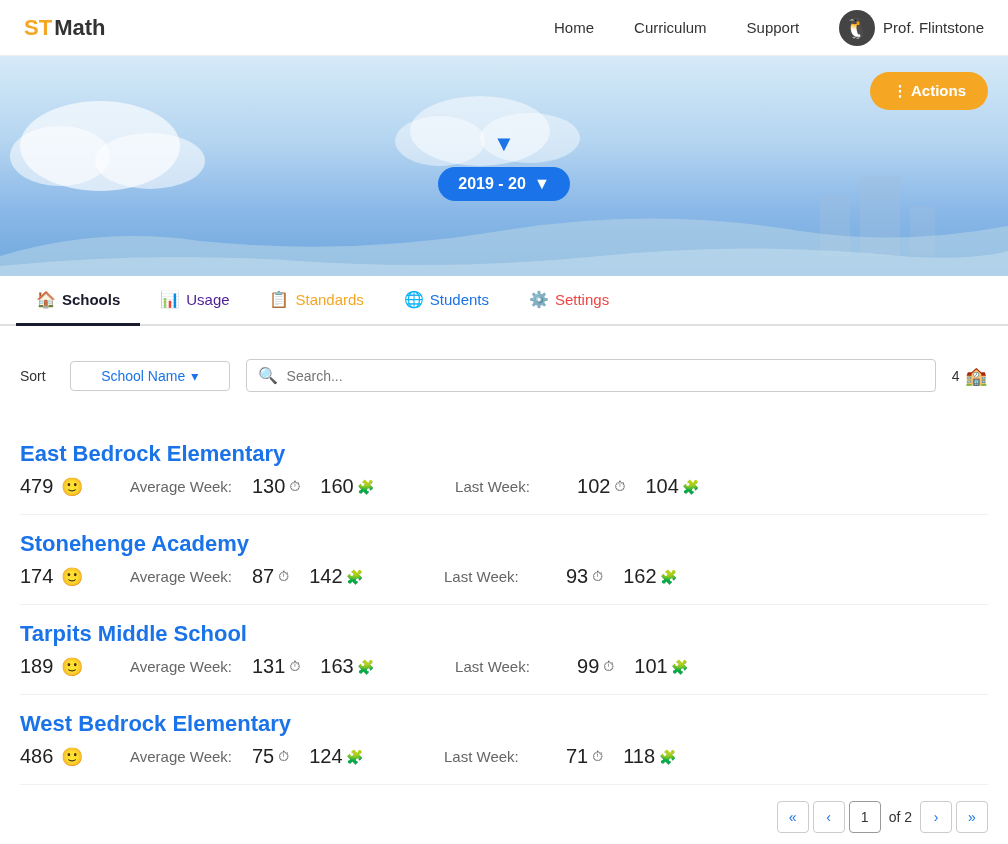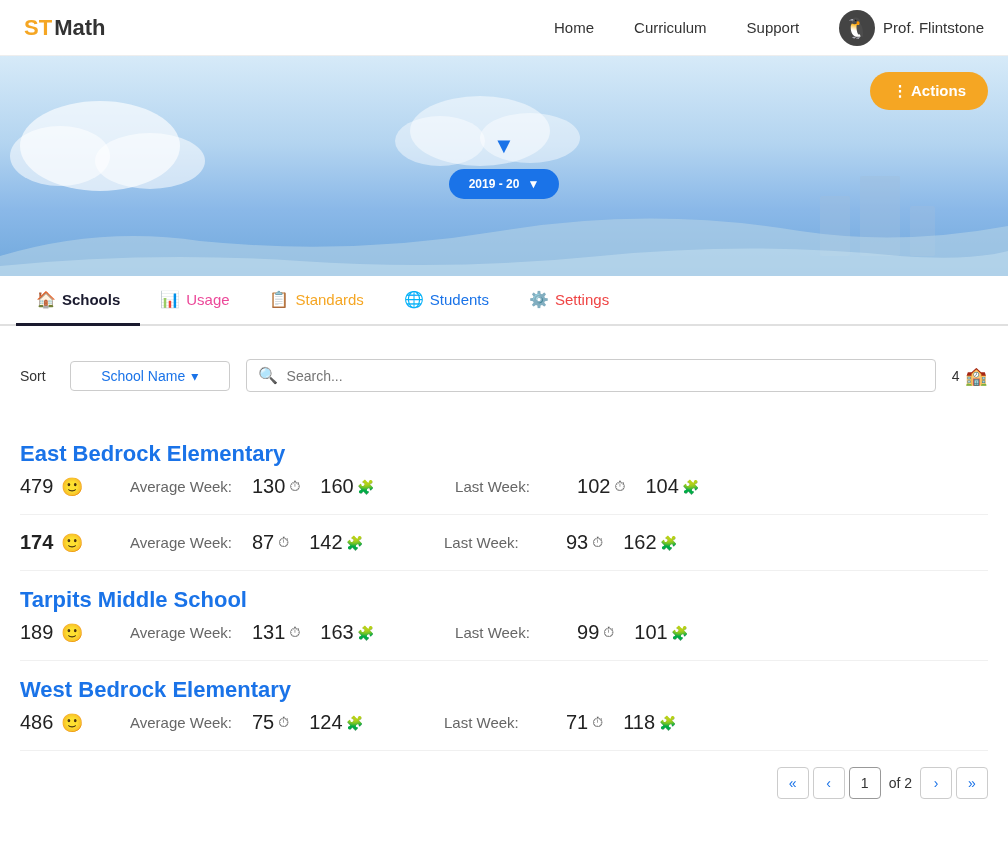--- a/index.html
+++ b/index.html
@@ -68,21 +68,21 @@
     .hero-chevron {
       color: #1a73e8;
       font-size: 22px;
       cursor: pointer;
     }
     .year-badge {
       background: #1a73e8;
       color: #fff;
       border-radius: 24px;
       padding: 8px 20px;
-      font-size: 12px;
+      font-size: 16px;
       font-weight: 600;
       display: flex;
       align-items: center;
       gap: 8px;
       cursor: pointer;
       z-index: 1;
       margin-top: 10px;
     }
 
     
@@ -287,21 +287,21 @@
   </div>
 </div>
 
 <div class="tabs-bar">
   <div class="tab active">
     <span class="tab-icon">🏠</span>
     <span>Schools</span>
   </div>
   <div class="tab">
     <span class="tab-icon">📊</span>
-    <span style="color:#ec4899;">Usage</span>
+    <span style="color:#4c1d95;">Usage</span>
   </div>
   <div class="tab orange">
     <span class="tab-icon">📋</span>
     <span>Standards</span>
   </div>
   <div class="tab blue">
     <span class="tab-icon">🌐</span>
     <span>Students</span>
   </div>
   <div class="tab">
@@ -348,23 +348,24 @@
           <span class="stat-value">102</span>
           <span class="stat-icon" style="color:#555;">⏱</span>
         </div>
         <div class="stat-group">
           <span class="stat-value">104</span>
           <span class="stat-icon" style="color:#555;">🧩</span>
         </div>
       </div>
     </div>
     <div class="school-item">
+      <div class="school-name">Stonehenge Academy</div>
       <div class="school-stats">
         <div class="stat-students">
-          <span style="font-size:20px;font-weight:700;color:#222;">174</span>
+          <span style="font-size:20px;font-weight:400;color:#222;">174</span>
           <span style="font-size:18px; margin-left:4px;">🙂</span>
         </div>
         <span class="stat-label">Average Week:</span>
         <div class="stat-group">
           <span class="stat-value">87</span>
           <span class="stat-icon" style="color:#555;">⏱</span>
         </div>
         <div class="stat-group" style="margin-right:60px;">
           <span class="stat-value">142</span>
           <span class="stat-icon" style="color:#555;">🧩</span>

